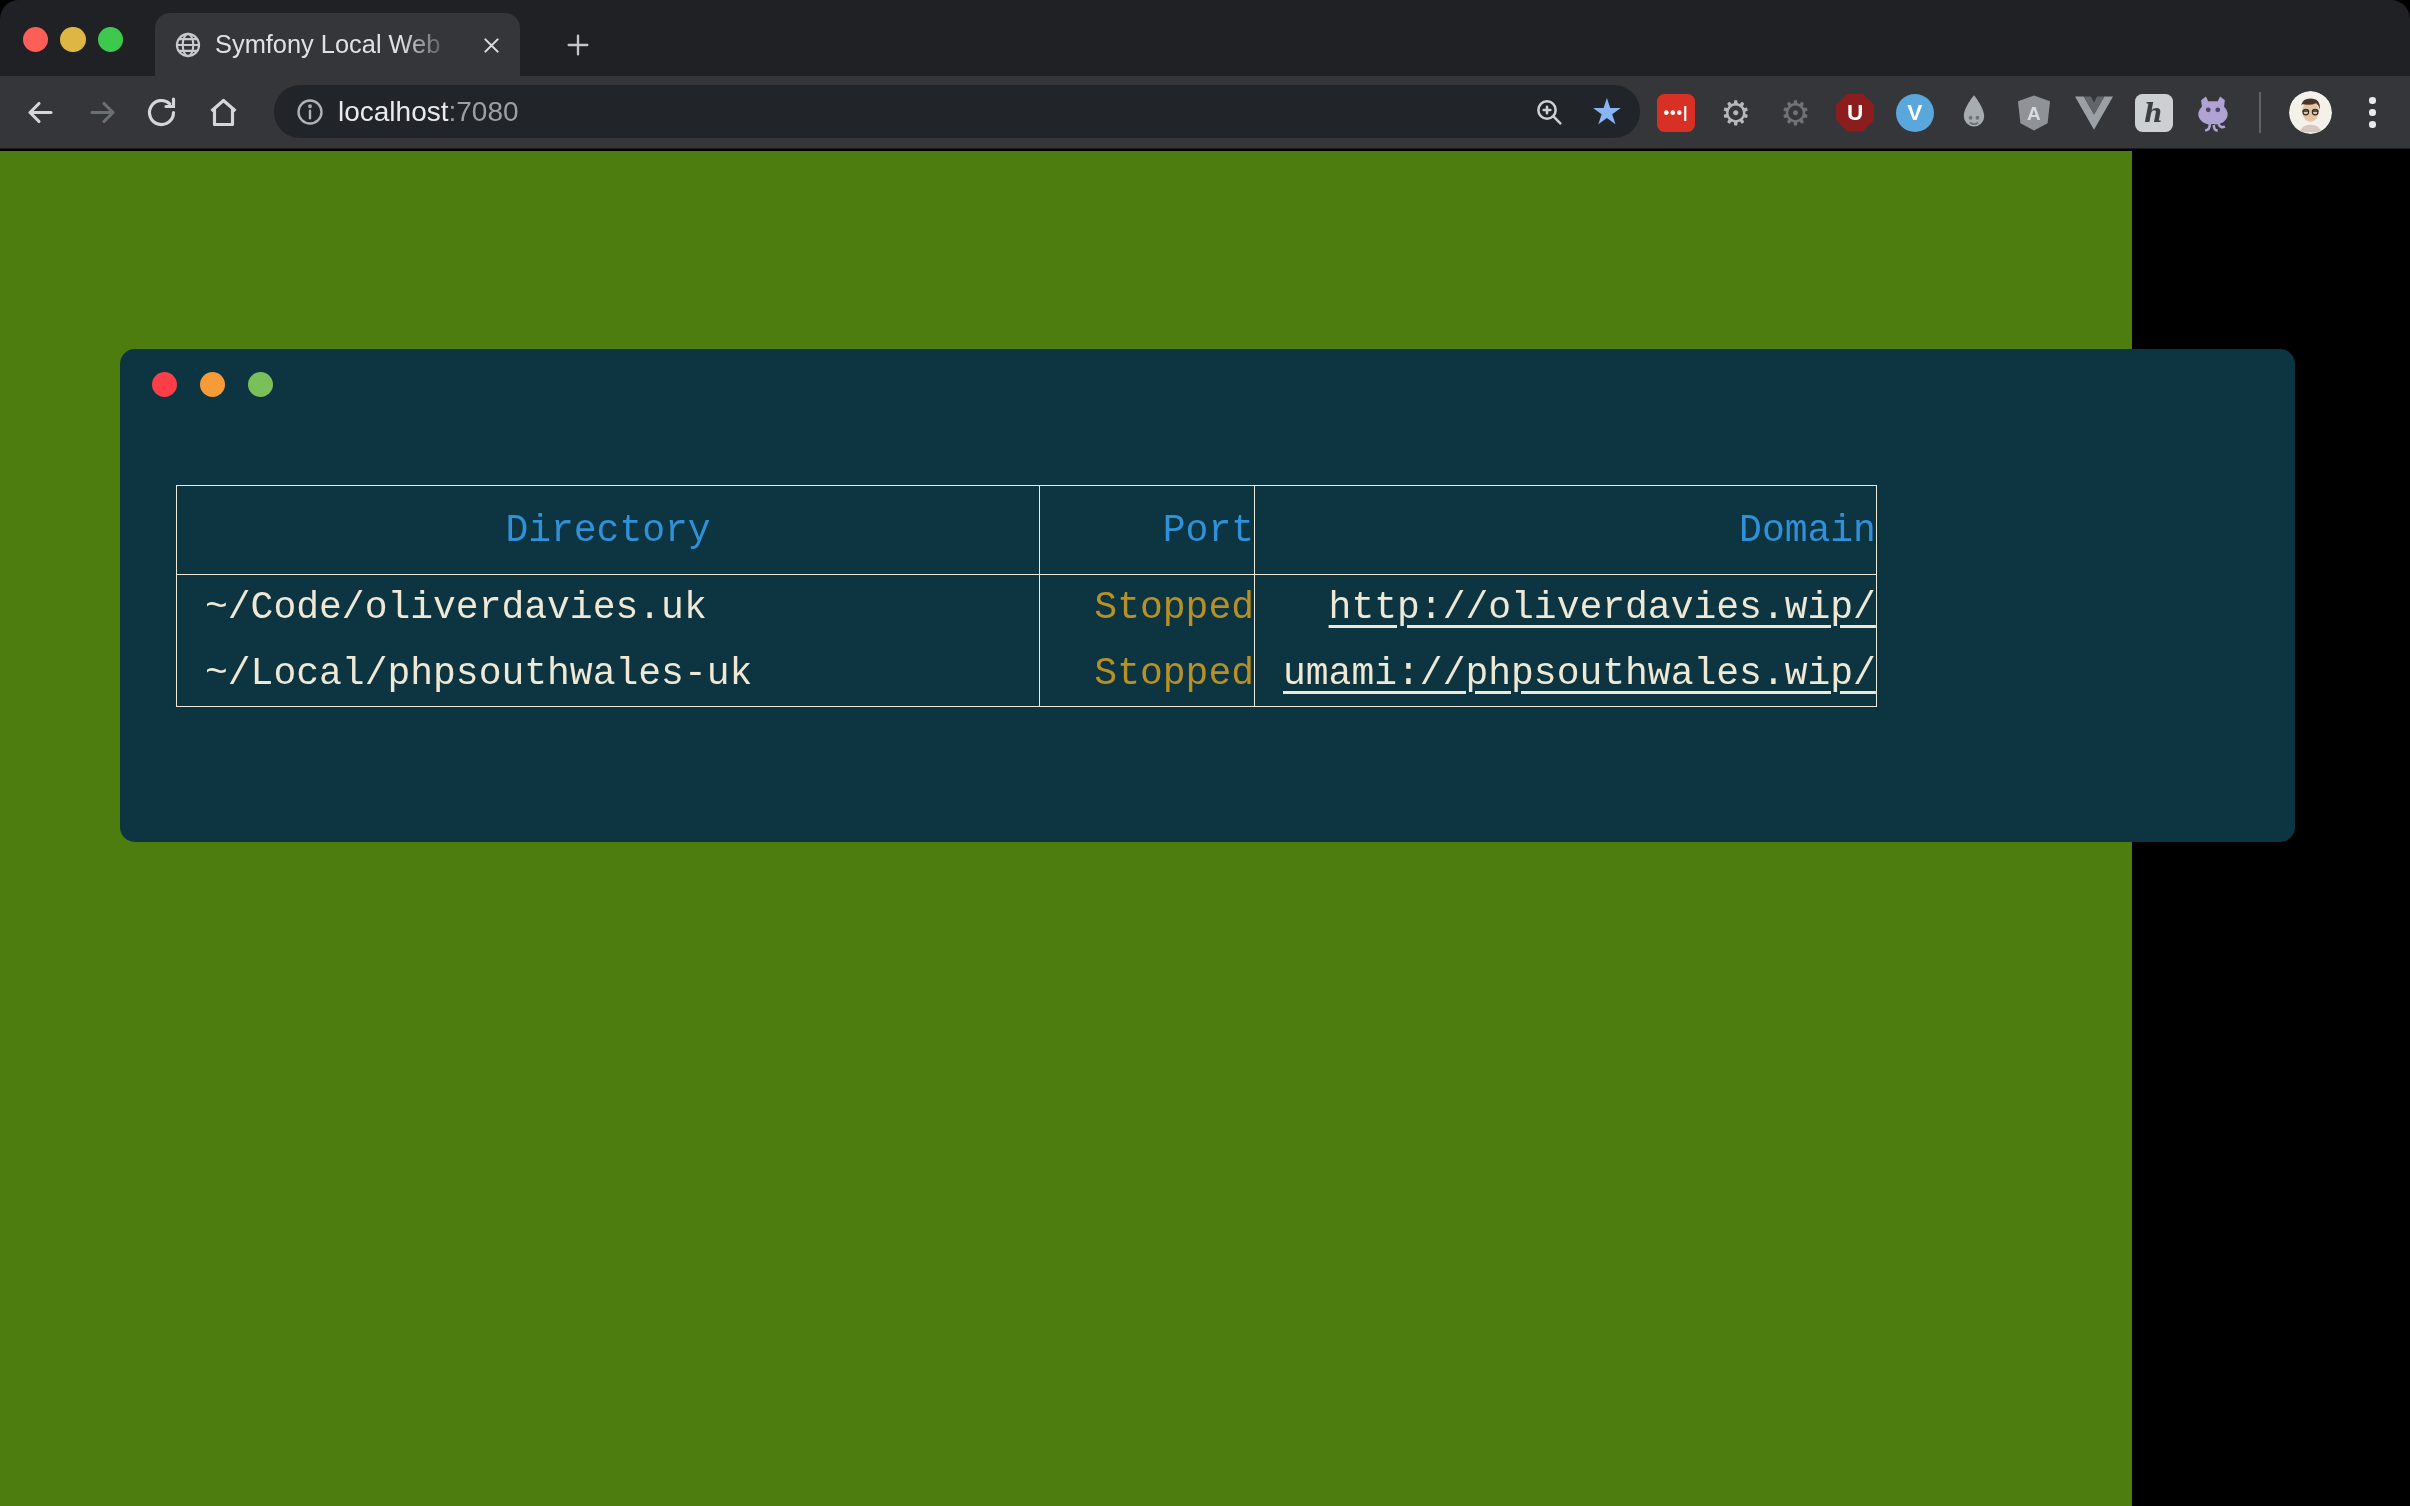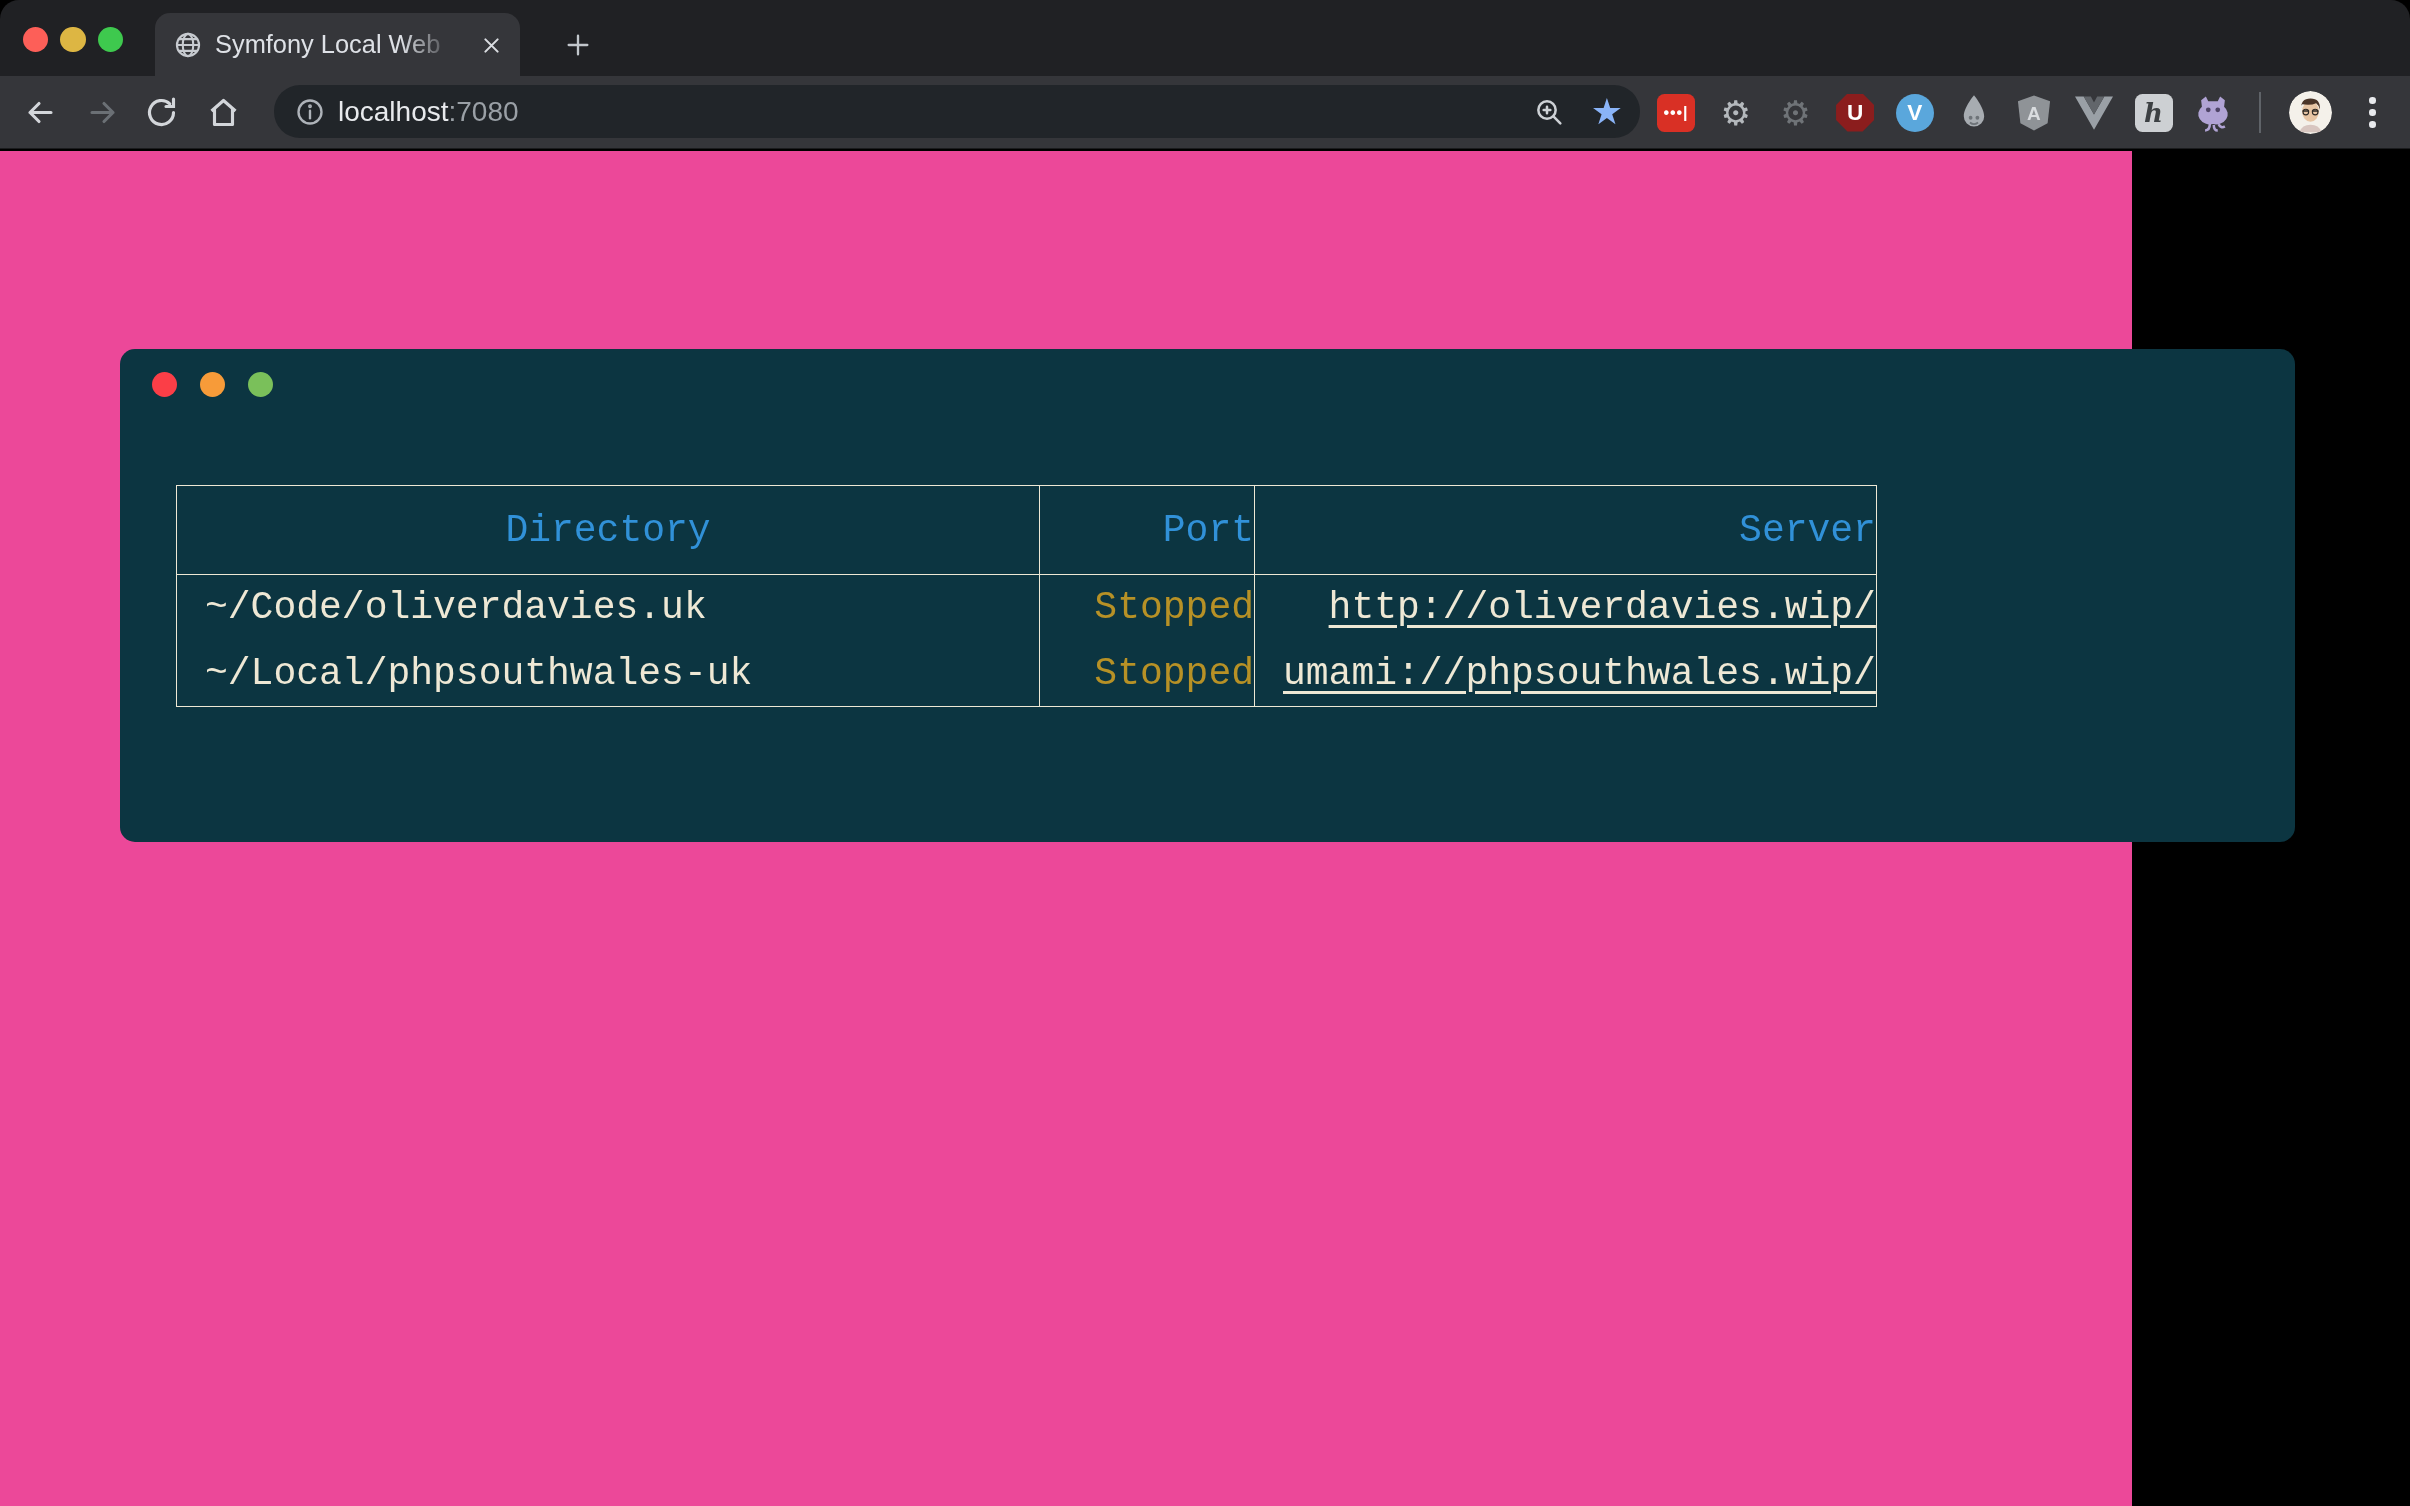--- a/index.html
+++ b/index.html
@@ -44,21 +44,21 @@
     clip-path:polygon(30% 0,70% 0,100% 30%,100% 70%,70% 100%,30% 100%,0 70%,0 30%); }
   .ext-vimium { background:#5aa7dc; border-radius:50%; color:#fff; font-weight:bold; font-size:22.6px; }
   .ext-hyp { background:#cdd0d3; border-radius:7.5px; color:#3c4043; font-size:26px;
     font-family:"DejaVu Serif", serif; font-style:italic; font-weight:bold; }
   .ext-divider { width:1.9px; height:41px; background:#5f6368; margin:0 5.6px; }
   .avatar { width:43px; height:43px; border-radius:50%; overflow:hidden; flex:0 0 auto; }
   .kebab { display:flex; flex-direction:column; gap:5.6px; align-items:center; width:38px; }
   .kebab i { width:6.6px; height:6.6px; border-radius:50%; background:#e8eaed; }
 
   
-  .page { position:absolute; left:0; top:151px; width:2132px; height:1356px; background:#ec4899; }
+  .page { position:absolute; left:0; top:151px; width:2132px; height:1356px; background:#4d7c0f; }
   .brand { position:absolute; left:121px; top:219px; display:flex; align-items:center; }
   .sf-logo { width:77px; height:88px; background:#fff; border-radius:13px; display:flex;
     align-items:center; justify-content:center; }
   .sf-glyph { font-family:"DejaVu Serif", serif; font-style:italic; font-weight:bold;
     font-size:58px; color:#111; margin-top:-5.6px; }
   .brand-title { margin-left:34px; font-size:70px; font-weight:300; color:#fafafa; letter-spacing:0.5px; }
 
   .card { position:absolute; left:120px; top:198px; width:2175px; height:493px; background:#0c3541;
     border-radius:15px; }
   .card-dots { position:absolute; left:32px; top:22.6px; display:flex; gap:22.6px; }
@@ -231,21 +231,21 @@
       <table class="servers">
         <colgroup>
             <col class="c-dir">
             <col class="c-port">
             <col class="c-dom">
           </colgroup>
         <thead>
           <tr>
             <th>Directory</th>
             <th>Port</th>
-            <th>Server</th>
+            <th>Domain</th>
           </tr>
         </thead>
         <tbody>
           <tr>
             <td>~/Code/oliverdavies.uk</td>
             <td class="stopped">Stopped</td>
             <td><a href="#">http://oliverdavies.wip/</a></td>
           </tr>
           <tr>
             <td>~/Local/phpsouthwales-uk</td>

